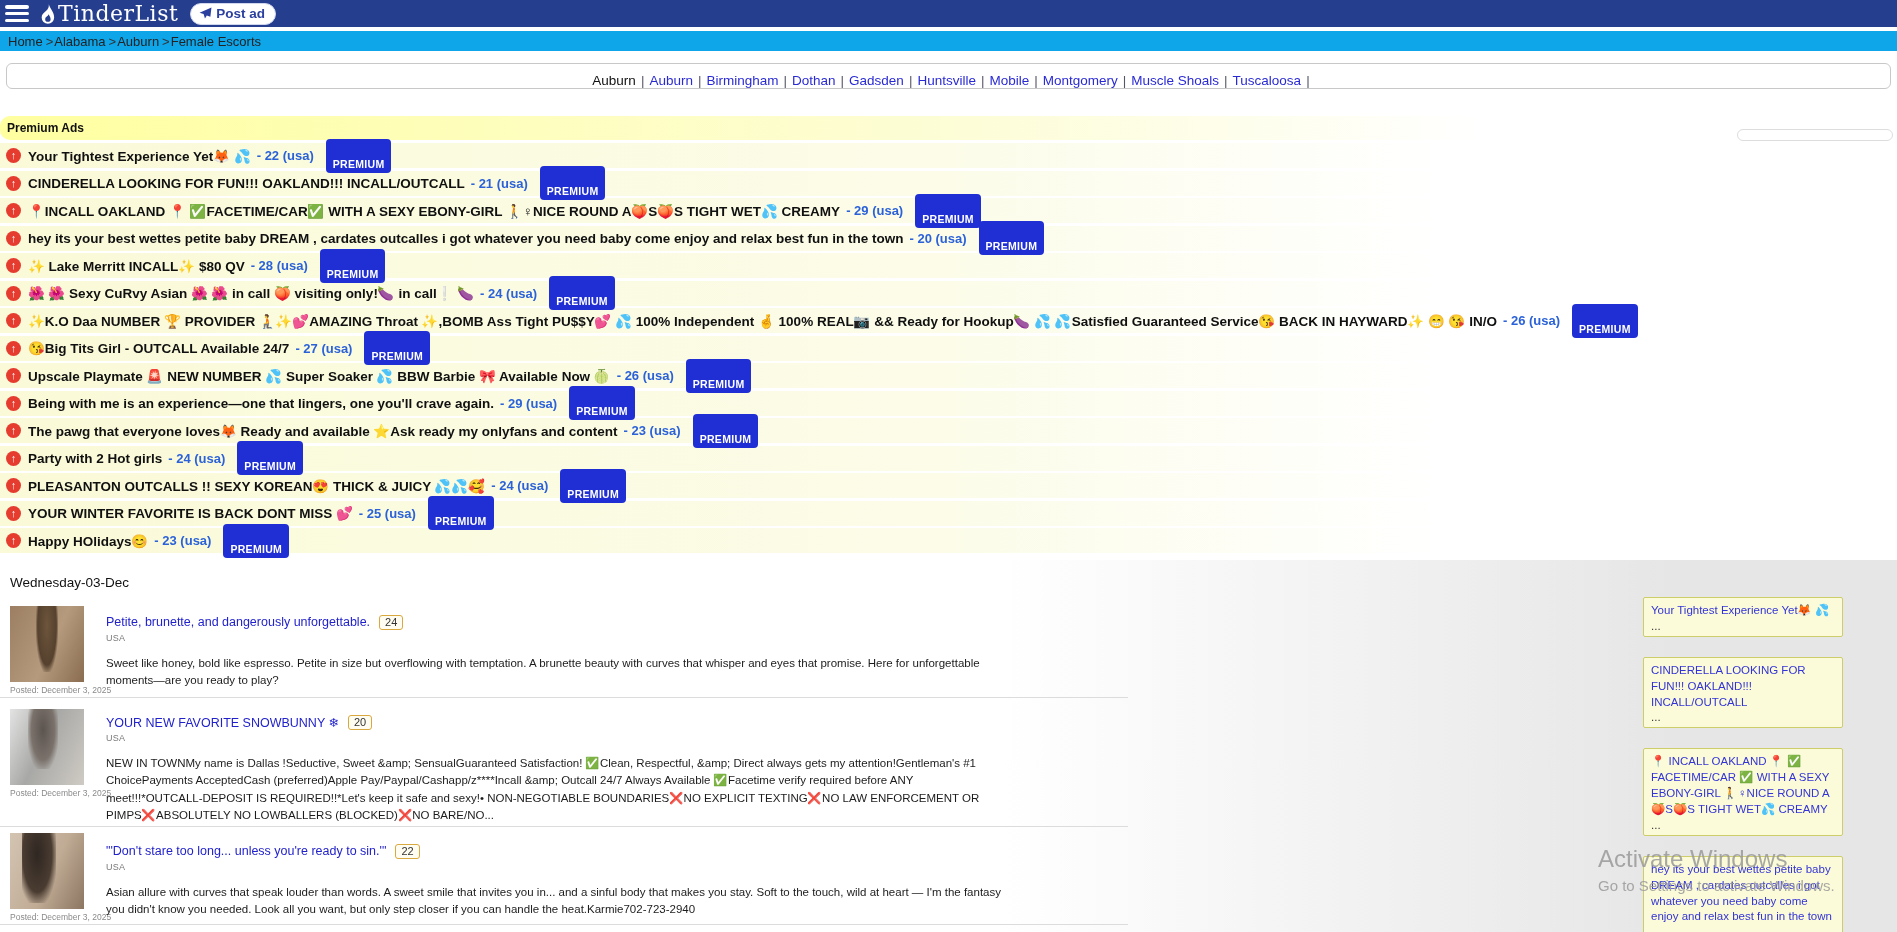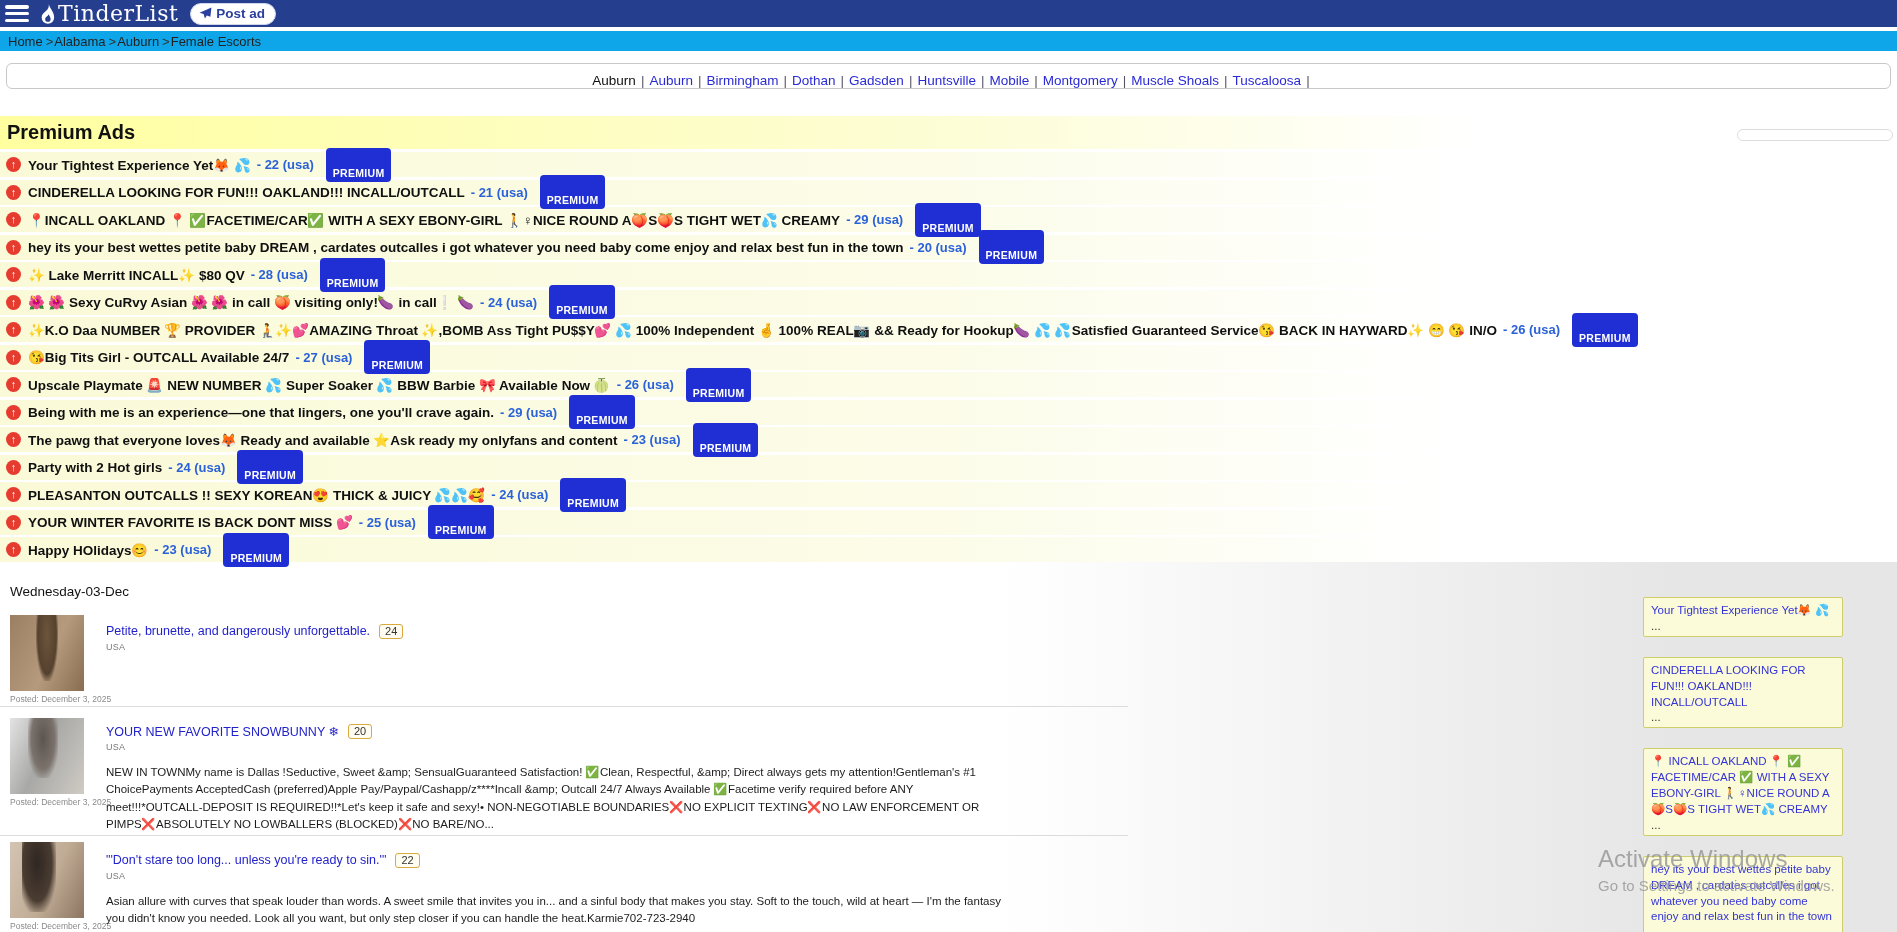--- a/index.html
+++ b/index.html
@@ -27,22 +27,22 @@
 
   
   .citybox { margin:12px 6px 0 6px; height:26px; border:1px solid #c8c8c8; border-radius:6px;
     display:flex; align-items:flex-end; justify-content:center; font-size:13.5px; background:#fff; }
   .clink { color:#2a2ad4; text-decoration:none; margin:0 5px; cursor:pointer; }
   .clink.current { color:#111; }
   .csep { color:#556; }
 
   
   .premium { margin-top:27px; position:relative; z-index:1; }
-  .premium-header { font-weight:bold; font-size:20px; color:#111; padding:5px 0 5px 7px;
-    background:linear-gradient(90deg,#ffffa0 0%,#fdfdd6 50%,#ffffff 78%); margin-bottom:3px; }
+  .premium-header { font-weight:bold; font-size:12px; color:#111; padding:5px 0 5px 7px;
+    background:linear-gradient(90deg,#ffffa0 0%,#fdfdd6 50%,#ffffff 78%); margin-bottom:3px;border-radius:10px; }
   .prow { display:flex; align-items:center; height:25px; margin-bottom:2.5px; padding-left:6px;
     background:linear-gradient(90deg,#fafad8 0%,#fcfce9 50%,#ffffff 76%); cursor:pointer; }
   .upicon { flex:none; width:15px; height:15px; border-radius:50%; background:#e63c2f; color:#fff;
     font-size:11px; line-height:15px; text-align:center; font-weight:bold; margin-right:7px; }
   .upicon::before { content:"↑"; }
   .ptitle { font-weight:bold; font-size:13.5px; color:#101010; text-decoration:none; white-space:nowrap; }
   .page { font-weight:bold; font-size:13px; color:#2b62d9; white-space:nowrap; margin-left:6px; }
   .pbadge { background:#1f2fd4; color:#fff; font-size:10.5px; font-weight:bold; letter-spacing:.3px;
     padding:19px 7px 3px; border-radius:4px; margin-left:12px; white-space:nowrap; }
 
@@ -236,20 +236,21 @@
     <div class="lleft">
       <div class="thumb thumb0"></div>
       <div class="posted">Posted: December 3, 2025</div>
     </div>
     <div class="lbody">
       <div class="ltrow">
         <a class="ltitle">Petite, brunette, and dangerously unforgettable.</a>
         <span class="agebadge">24</span>
       </div>
       <div class="lloc">USA</div>
+      <div class="ldesc">Sweet like honey, bold like espresso. Petite in size but overflowing with temptation. A brunette beauty with curves that whisper and eyes that promise. Here for unforgettable moments—are you ready to play?</div>
     </div>
   </div>
     <div class="listing">
     <div class="lleft">
       <div class="thumb thumb1"></div>
       <div class="posted">Posted: December 3, 2025</div>
     </div>
     <div class="lbody">
       <div class="ltrow">
         <a class="ltitle">YOUR NEW FAVORITE SNOWBUNNY ❄</a>

